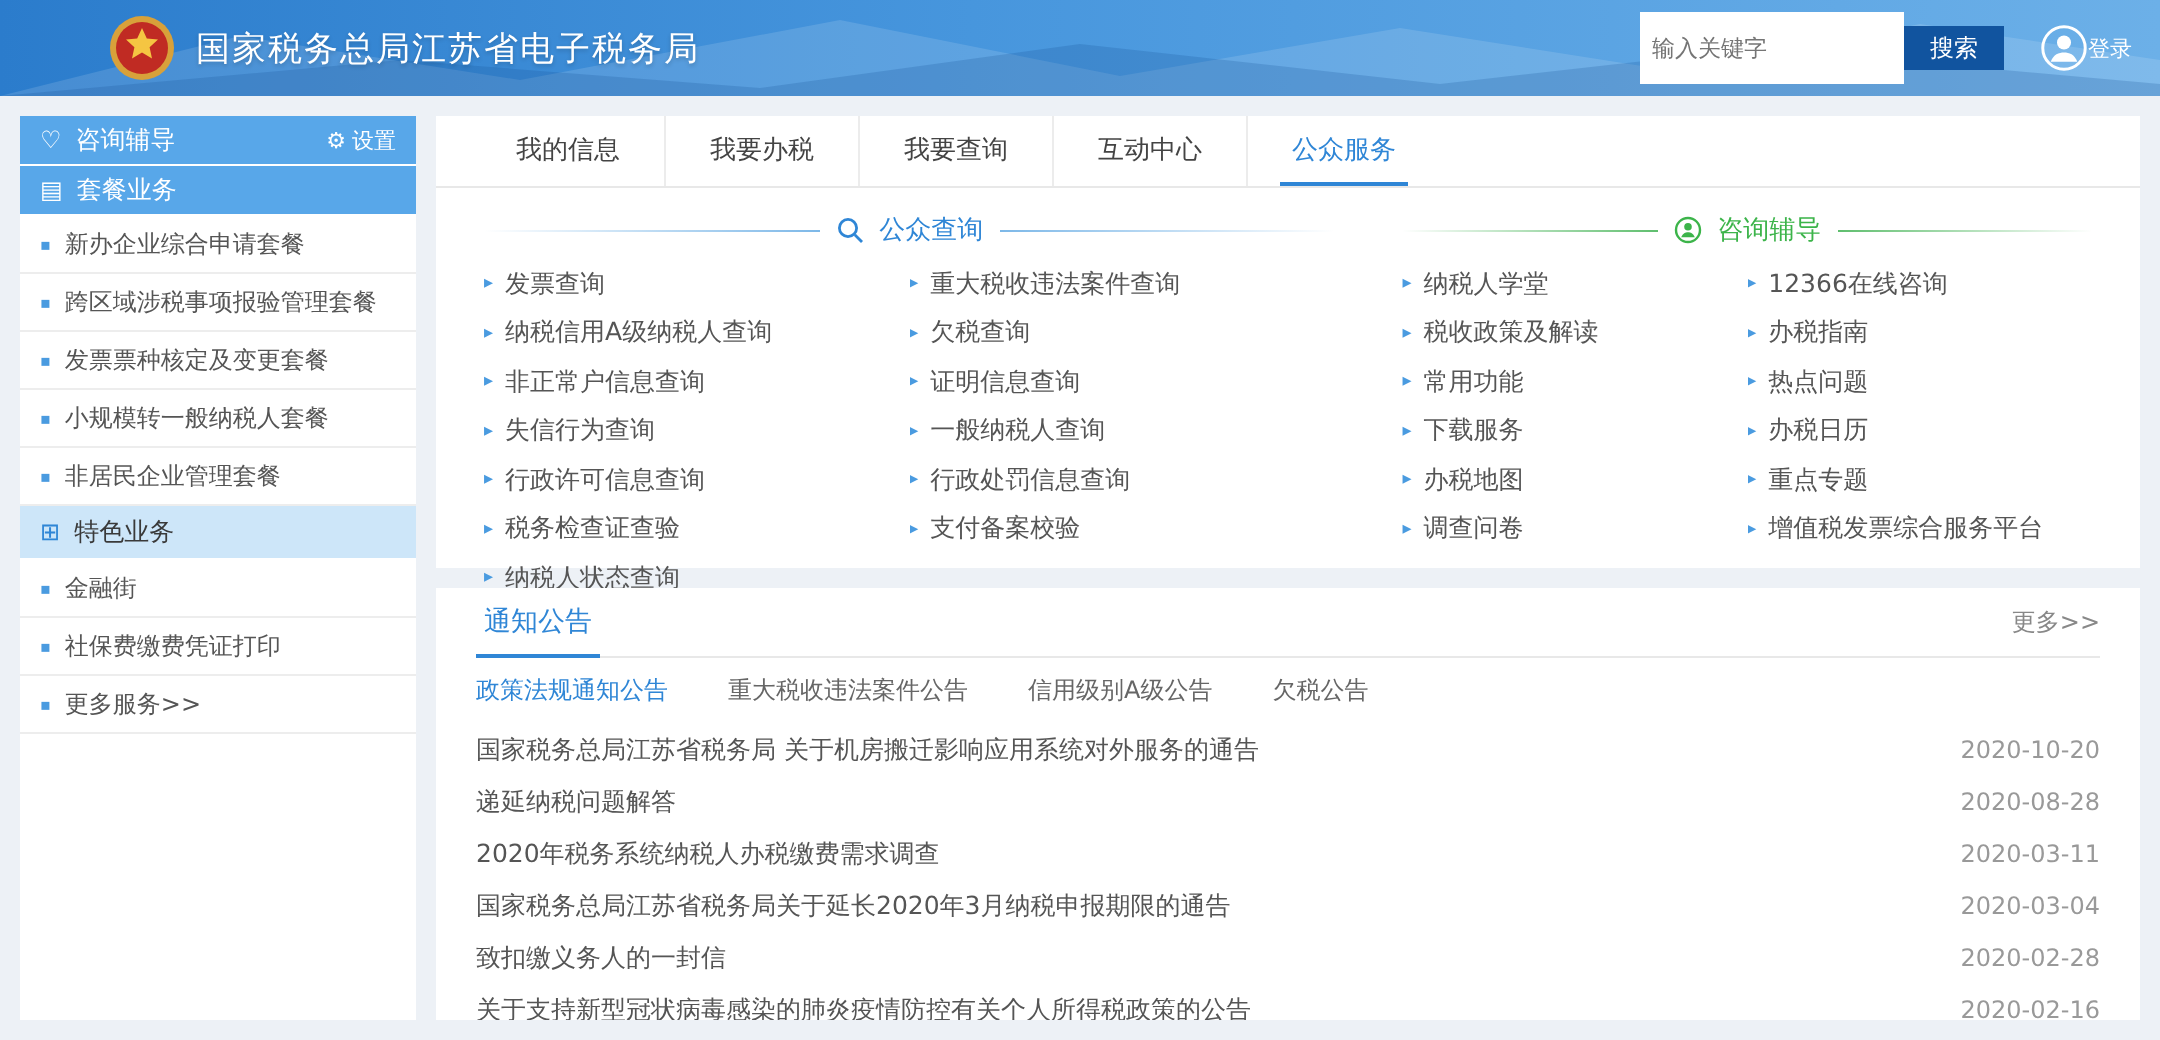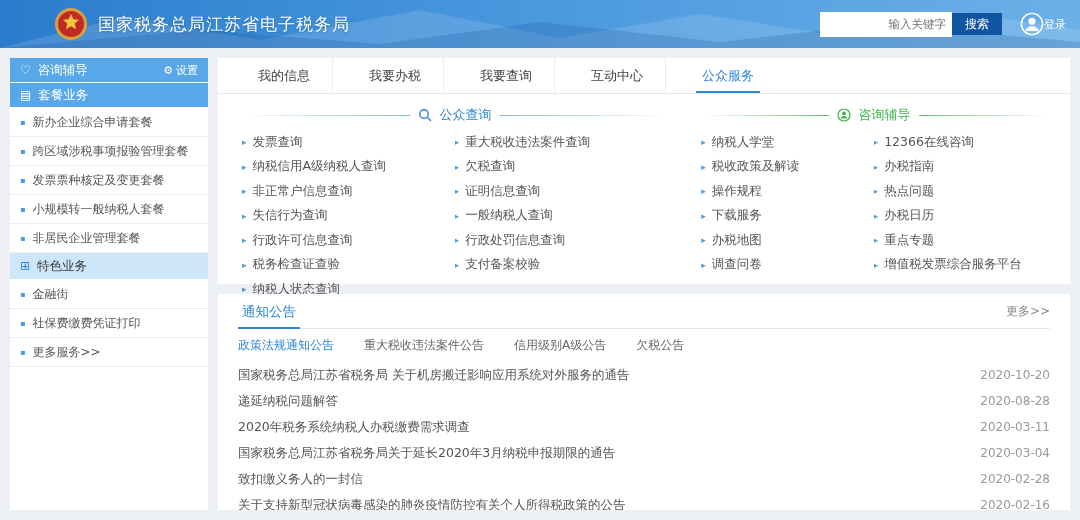--- a/index.html
+++ b/index.html
@@ -7,40 +7,40 @@
   body {
     font-family:"DejaVu Sans","Liberation Sans",sans-serif;
     background:#edf1f6; overflow:hidden; font-size:12px; color:#555;
   }
   
   .topbar { position:relative; height:48px; background:linear-gradient(90deg,#2b7ccc 0%,#4796dd 45%,#6cb0e8 100%); display:flex; align-items:center; padding:0 14px; color:#fff; overflow:hidden; }
   .mountains { position:absolute; left:0; top:0; width:100%; height:48px; }
   .brand { display:flex; align-items:center; gap:10px; position:relative; z-index:2; margin-left:40px; }
   .site-title { font-size:17px; font-weight:normal; letter-spacing:1px; text-shadow:0 1px 2px rgba(0,0,0,.2); }
   .top-right { margin-left:auto; display:flex; align-items:center; gap:0; position:relative; z-index:2; }
-  .search-input { width:132px; height:25px; border:none; outline:none; padding:0 6px; font-size:11.5px; background:#fff; color:#333; font-family:inherit;text-align:right; }
+  .search-input { width:132px; height:36px; border:none; outline:none; padding:0 6px; font-size:11.5px; background:#fff; color:#333; font-family:inherit; }
   .search-btn { height:22px; padding:0 13px; background:#11549f; color:#fff; border:none; font-size:12px; cursor:pointer; font-family:inherit; }
   .user-box { display:flex; flex-direction:row; align-items:center; margin-left:18px; line-height:1; }
   .login { font-size:11px; margin-top:1px; cursor:pointer; }
   
   .content { display:flex; gap:10px; padding:10px; height:472px; }
   .sidebar { width:198px; background:#fff; flex:none; }
   .main-col { flex:1; display:flex; flex-direction:column; gap:10px; min-width:0; }
   .panel { background:#fff; }
   
   .side-head { height:24px; display:flex; align-items:center; gap:7px; padding:0 10px; color:#fff; font-size:12.5px; background:#58a7e9; margin-bottom:1px; }
   .side-head .hd-icon { font-size:12px; line-height:1; }
   .side-head .right-link { margin-left:auto; font-size:11px; cursor:pointer; display:flex; align-items:center; gap:3px; }
   .side-head.light { background:#cde6f9; color:#3a3a3a; height:26px; }
   .side-head.light .hd-icon { color:#2f86d6; }
   .side-item { height:29px; display:flex; align-items:center; gap:7px; padding:0 10px; font-size:12px; color:#555; border-bottom:1px solid #ededed; cursor:pointer; white-space:nowrap; overflow:hidden; }
   .bullet { color:#4a9be0; font-size:8px; flex:none; }
   
   .services { height:226px; }
-  .tabs { display:flex; align-items:stretch; height:36px; border-bottom:1px solid #e8e8e8; padding:0 18px;gap:14px; }
+  .tabs { display:flex; align-items:stretch; height:36px; border-bottom:1px solid #e8e8e8; padding:0 18px; }
   .tab { font-size:13px; color:#444; padding:0 22px; line-height:35px; position:relative; cursor:pointer; white-space:nowrap; }
   .tab:not(:last-child){ border-right:1px solid #ececec; }
   .tab.active { color:#2f86d6; }
   .tab.active::before { content:""; position:absolute; left:16px; right:16px; bottom:0; height:2px; background:#2f86d6; }
   .svc-body { display:flex; padding:8px 24px 0 24px;gap:20px; }
   .svc-left { width:56%; padding-right:14px; }
   .svc-right { width:44%; }
   .sec-head { display:flex; align-items:center; gap:8px; height:26px; margin-bottom:2px; }
   .sec-head .line { flex:1; height:1px; }
   .sec-head.blue .line.l { background:linear-gradient(90deg,rgba(125,184,232,0),#7db8e8); }
@@ -251,21 +251,21 @@
               <li class="qlink">
                   <span class="arr">▸</span>
                   <span>纳税人学堂</span>
                 </li>
               <li class="qlink">
                   <span class="arr">▸</span>
                   <span>税收政策及解读</span>
                 </li>
               <li class="qlink">
                   <span class="arr">▸</span>
-                  <span>操作规程</span>
+                  <span>常用功能</span>
                 </li>
               <li class="qlink">
                   <span class="arr">▸</span>
                   <span>下载服务</span>
                 </li>
               <li class="qlink">
                   <span class="arr">▸</span>
                   <span>办税地图</span>
                 </li>
               <li class="qlink">

